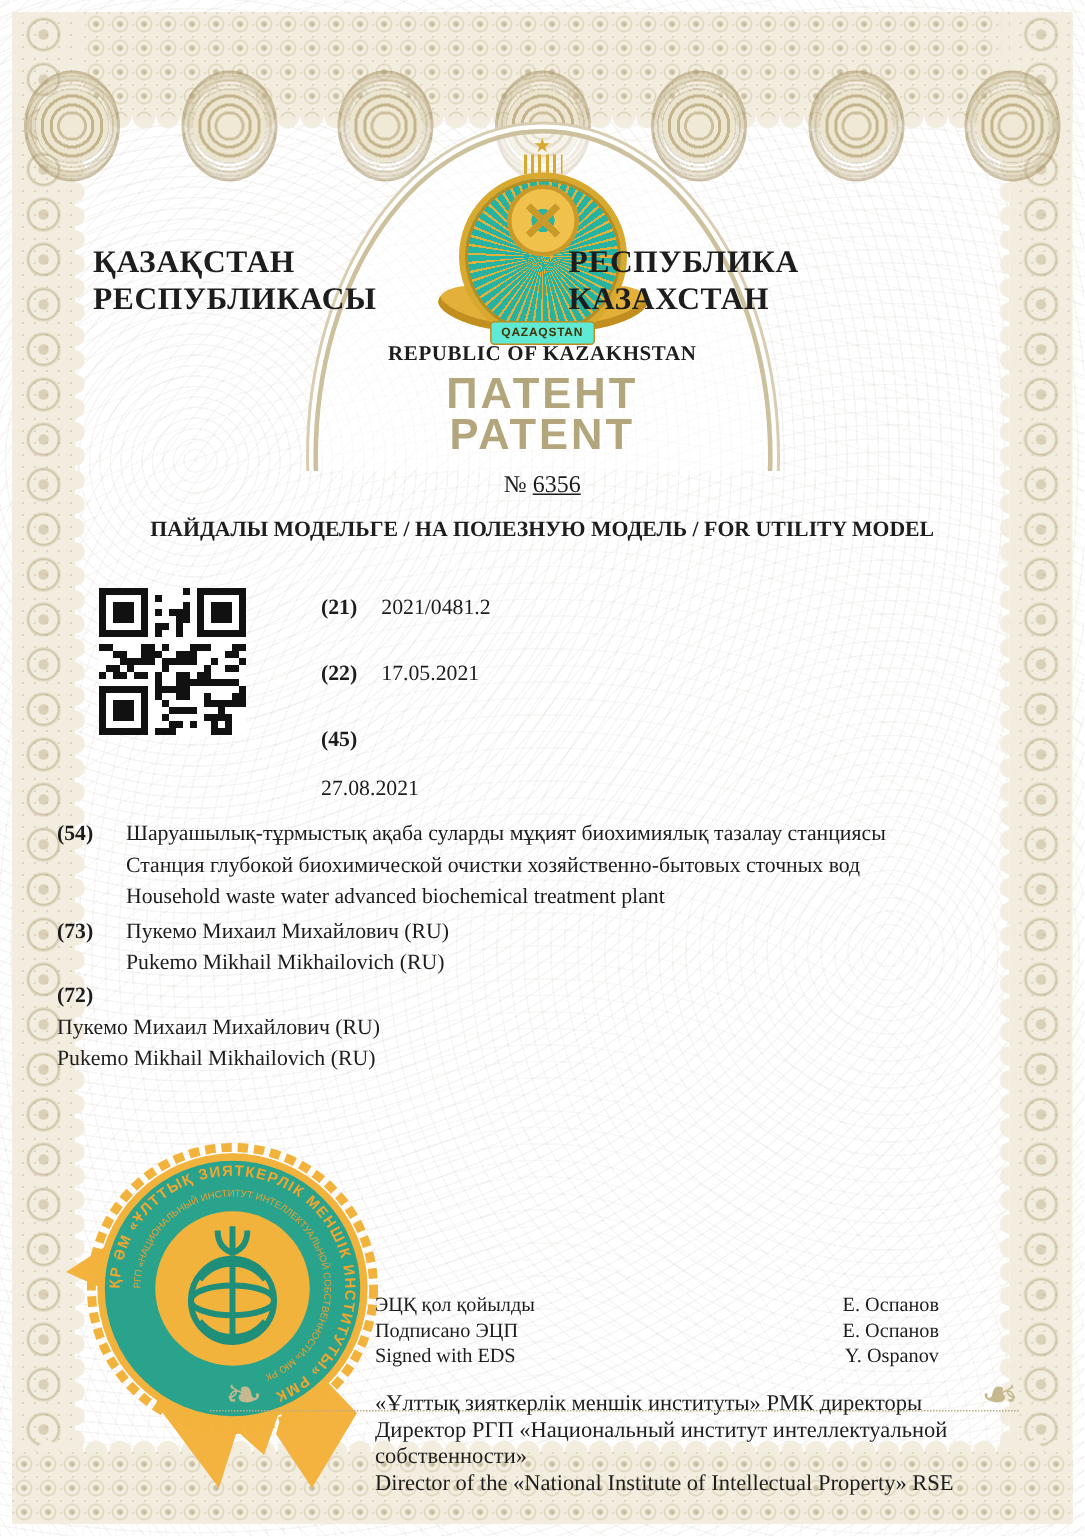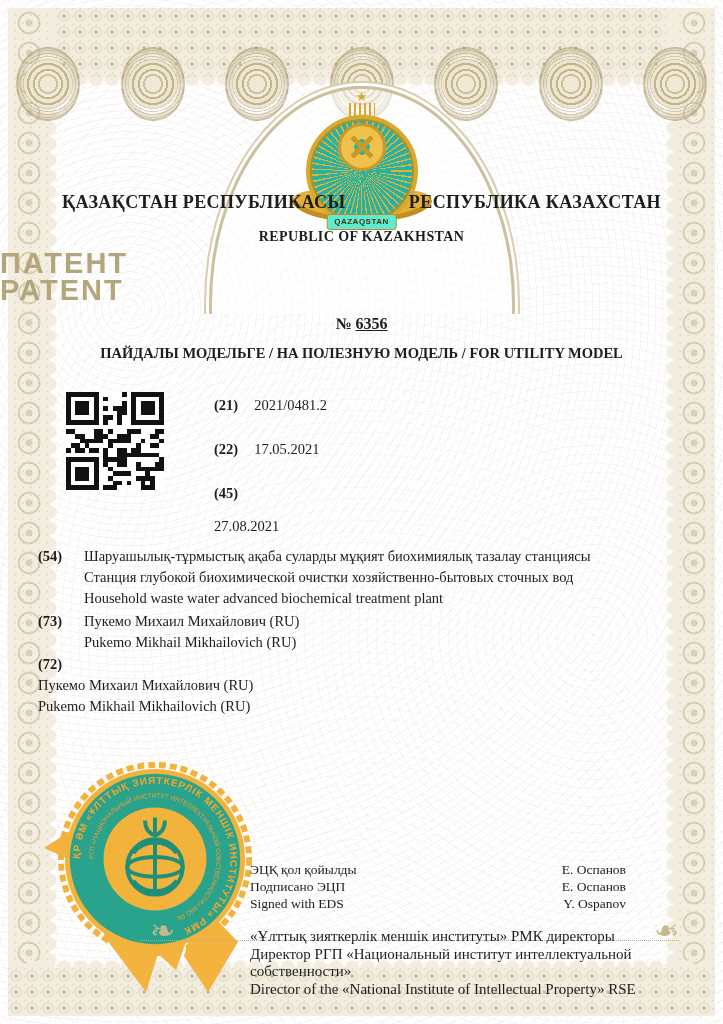--- a/index.html
+++ b/index.html
@@ -76,29 +76,29 @@
     width:42px;height:42px;border-radius:50%;background:#f0c14b;border:3px solid #c9992a;z-index:2;}
   .emb-center::before{content:"";position:absolute;inset:7px;border-radius:50%;
     background:
       linear-gradient(45deg, transparent 44%, #c9992a 44% 56%, transparent 56%),
       linear-gradient(-45deg, transparent 44%, #c9992a 44% 56%, transparent 56%),
       radial-gradient(circle,#2bb5a0 0 38%, #f0c14b 40%);}
   .emb-banner{position:absolute;bottom:-2px;left:50%;transform:translateX(-50%);z-index:3;
     background:#5eead4;color:#453506;border:1px solid #bb8e1e;border-radius:3px;
     font:700 8px/1.2 "Liberation Sans","DejaVu Sans",sans-serif;letter-spacing:.5px;padding:2px 7px;}
   
-  .hdr-row{position:absolute;top:192px;left:62px;right:62px;z-index:3;
-    display:flex;justify-content:space-between;font-weight:700;font-size:18px;letter-spacing:.4px;}
+  .hdr-row{position:absolute;top:162px;left:62px;right:62px;z-index:3;
+    display:flex;justify-content:space-between;font-weight:700;font-size:21px;letter-spacing:.4px;}
   .country-en{position:absolute;top:229px;left:0;right:0;z-index:3;text-align:center;
     font-weight:700;font-size:14px;letter-spacing:.4px;}
-  .patent-title{position:absolute;top:250px;left:0;right:0;z-index:3;
+  .patent-title{position:absolute;top:250px;left:0;right:0;z-index:3;text-align:center;
     font-family:"Liberation Sans","DejaVu Sans",sans-serif;font-weight:700;font-size:29px;
     line-height:27px;color:var(--c-patent_gold,#b3a67c);letter-spacing:2px;}
   .number-line{position:absolute;top:315px;left:0;right:0;z-index:3;text-align:center;
-    font-weight:700;font-size:16px;}
+    font-weight:400;font-size:16px;}
   .number-line .num{text-decoration:underline;}
   .subtitle{position:absolute;top:345px;left:40px;right:40px;z-index:3;text-align:center;
     font-weight:700;font-size:14.5px;}
   .qr{position:absolute;left:66px;top:392px;width:98px;height:98px;z-index:3;background:#fff;}
   .field-row{position:absolute;left:214px;z-index:3;display:flex;gap:16px;font-size:14.5px;}
   .field-row .code{font-weight:700;}
   .f21{top:397px;} .f22{top:441px;} .f45{top:485px;flex-direction:column;}
   .sec{position:absolute;left:38px;right:40px;z-index:3;display:flex;font-size:14.5px;line-height:21px;}
   .sec .code{width:46px;font-weight:700;flex:none;}
   .s54{top:546px;} .s73{top:611px;} .s72{top:654px;flex-direction:column;}

